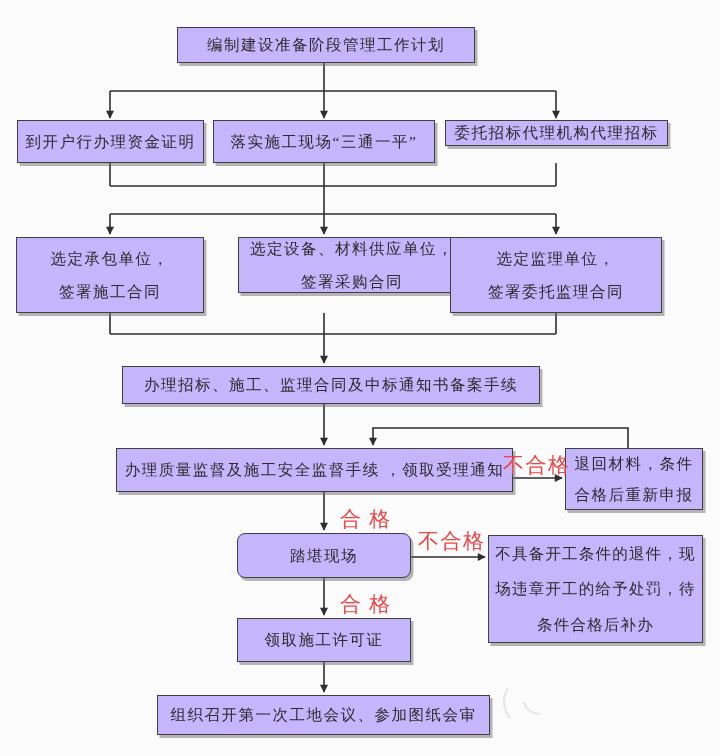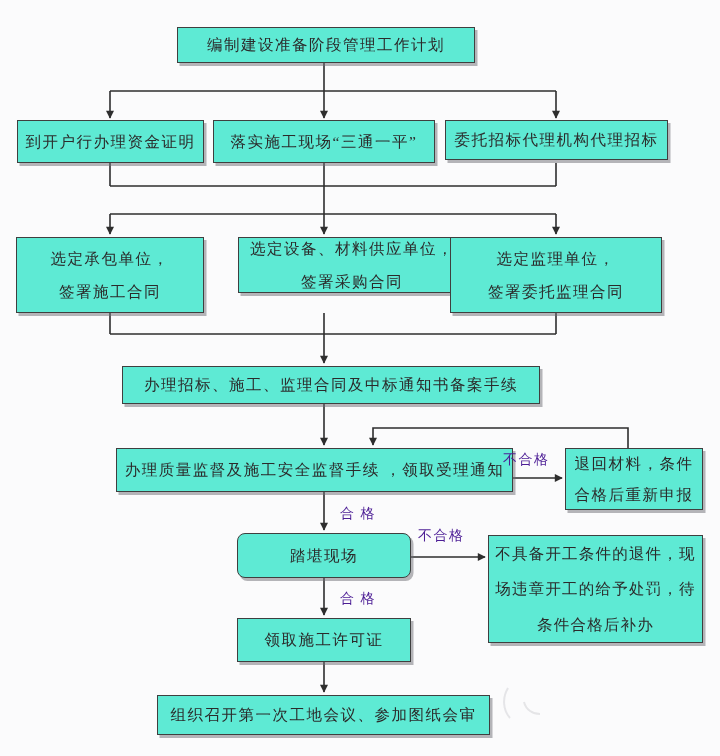--- a/index.html
+++ b/index.html
@@ -7,37 +7,37 @@
     position:relative;width:720px;height:756px;overflow:hidden;
     background:#fbfbfc;
     font-family:"Liberation Serif","DejaVu Serif",serif;
     color:#2b2b2b;
   }
   .wires{position:absolute;left:0;top:0;z-index:0;}
   .node{
     position:absolute;z-index:1;box-sizing:border-box;
     display:flex;align-items:center;justify-content:center;
     text-align:center;white-space:pre-line;
-    background:#5eead4;border:1.6px solid #3f3f3f;
+    background:#c4b5fd;border:1.6px solid #3f3f3f;
     box-shadow:2.5px 3px 0 rgba(110,110,116,0.5);
     font-size:15.5px;letter-spacing:1.5px;line-height:1.5;
     padding:0 3px;
   }
   .lh-2{line-height:2.15;}
   .lh-return{line-height:2.0;}
   .lh-reject{line-height:2.3;letter-spacing:1.2px;}
   .edge-label{
     position:absolute;z-index:2;
-    font-size:14px;letter-spacing:1.5px;color:#4c1d95;
+    font-size:21px;letter-spacing:1.5px;color:#ef4444;
   }
   
   #n-plan      {left:177px;top:27px; width:298px;height:36px;}
   #n-fund      {left:17px; top:120px;width:187px;height:43px;font-family:Liberation Serif, serif;}
   #n-site      {left:213px;top:120px;width:222px;height:43px;}
-  #n-agency    {left:445px;top:120px;width:223px;height:40px;}
+  #n-agency    {left:445px;top:120px;width:223px;height:26px;}
   #n-contractor{left:16px; top:237px;width:188px;height:76px;}
   #n-supplier  {left:209px;top:237px;width:228px;height:56px;margin-left:29px;}
   #n-supervisor{left:450px;top:237px;width:212px;height:76px;}
   #n-filing    {left:122px;top:366px;width:418px;height:38px;}
   #n-quality   {left:116px;top:448px;width:397px;height:44px;}
   #n-return    {left:565px;top:448px;width:138px;height:62px;}
   #n-inspect   {left:237px;top:533px;width:174px;height:45px;border-radius:8px;}
   #n-reject    {left:488px;top:535px;width:215px;height:108px;}
   #n-permit    {left:237px;top:618px;width:174px;height:44px;}
   #n-meeting   {left:157px;top:695px;width:333px;height:40px;text-align:right;}

